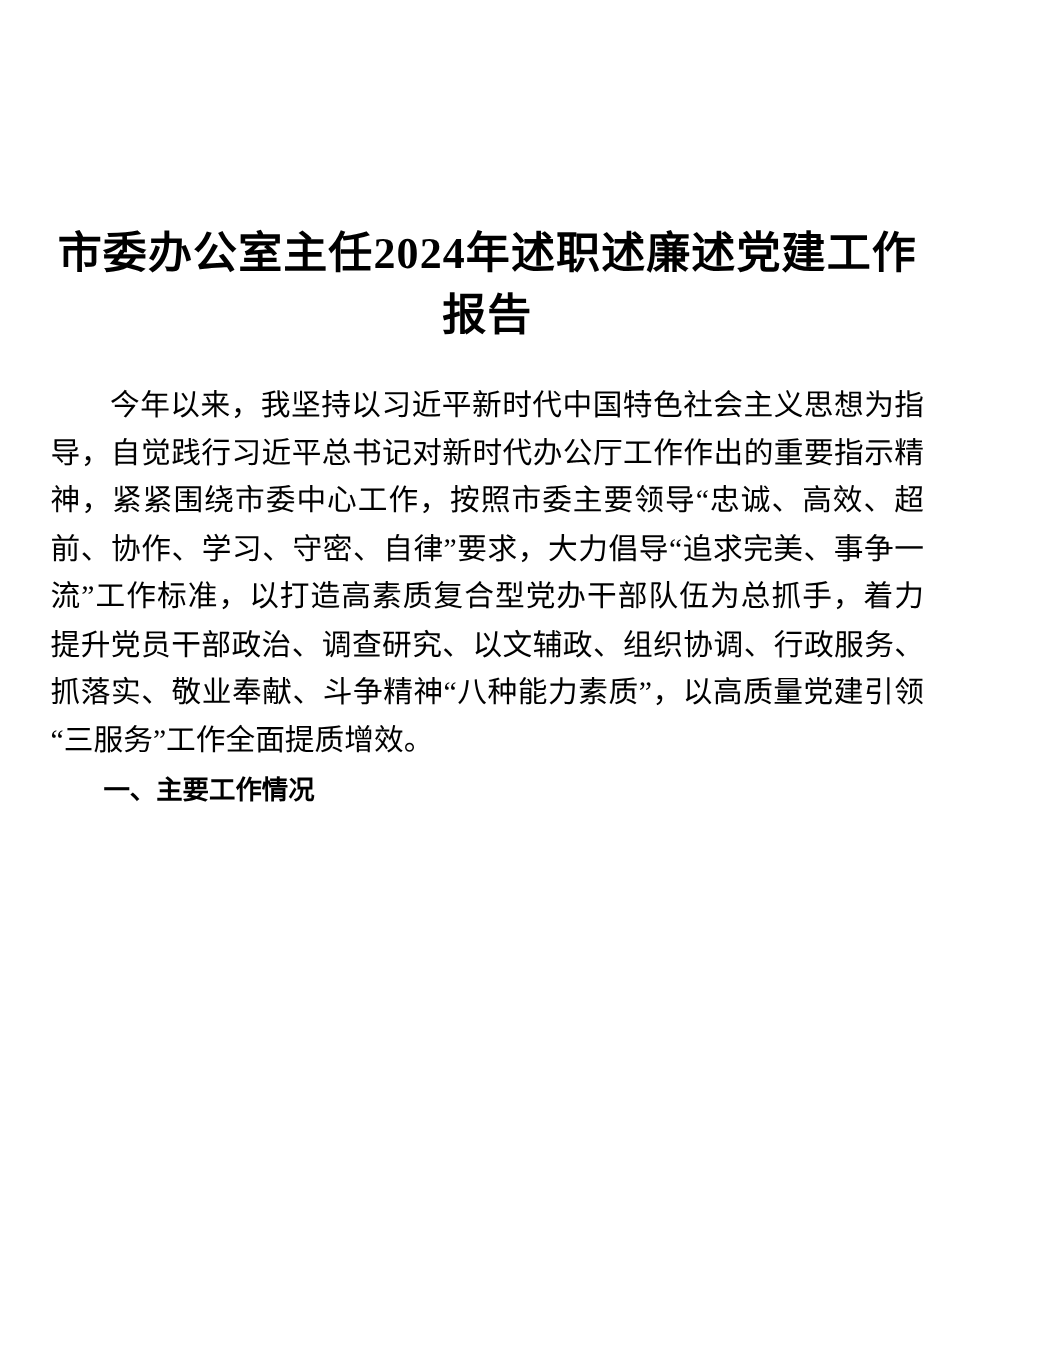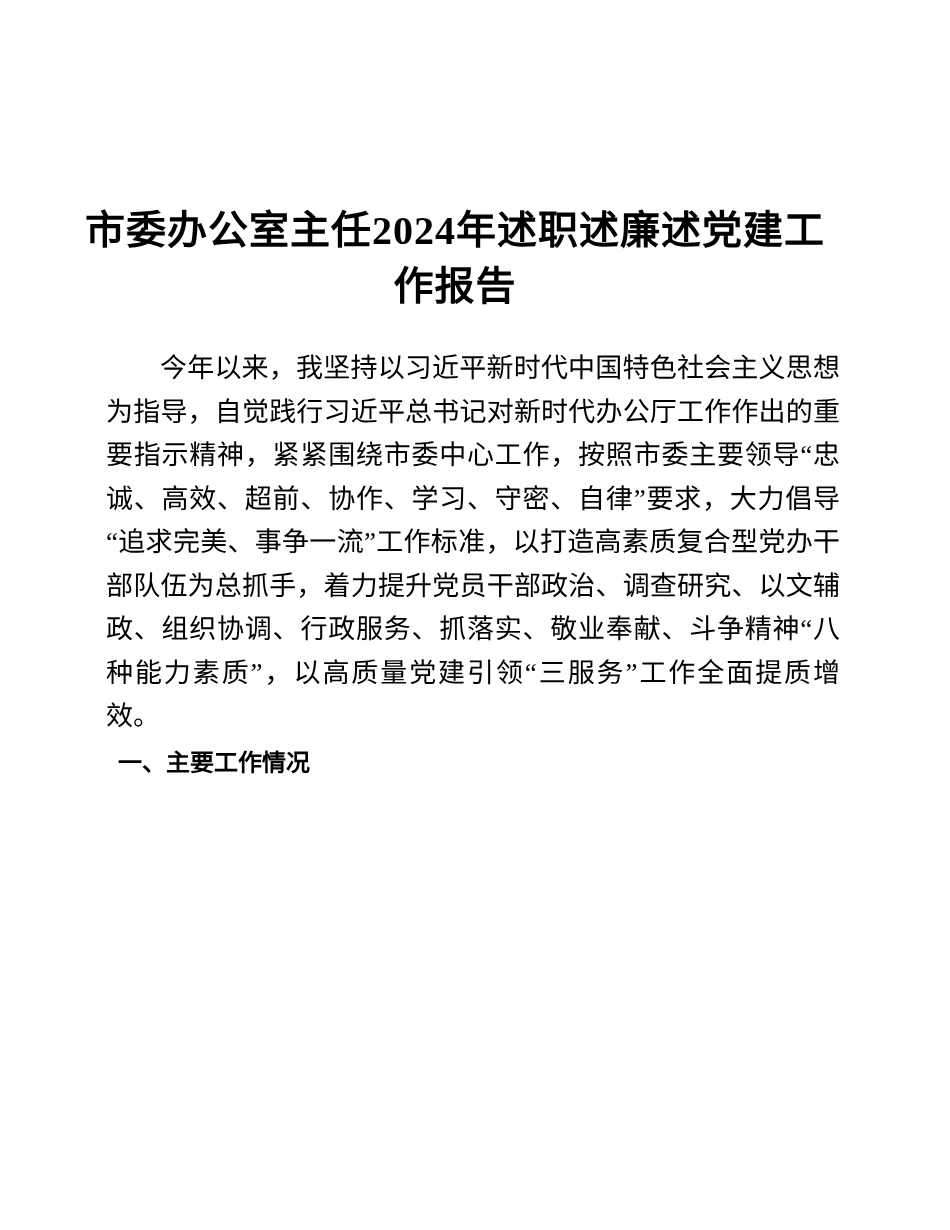--- a/index.html
+++ b/index.html
@@ -9,42 +9,41 @@
   body {
     width: 950px;
     height: 1230px;
     overflow: hidden;
     font-family: "Liberation Serif", serif;
   }
   .page {
     box-sizing: border-box;
     width: 950px;
     height: 1230px;
-    padding: 203px 110px 0 70px;
+    padding: 203px 110px 0 46px;
     overflow: hidden;
   }
   .doc-title {
     margin: 0 0 32px 0;
     font-family: "Liberation Serif", serif;
     font-weight: 700;
     font-size: 40px;
     line-height: 56px;
     text-align: center;
     letter-spacing: 1px;
   }
   .doc-body p {
     margin: 0;
   }
   p.para-body {
     font-size: 27px;
     line-height: 43.5px;
     text-align: justify;
     text-justify: inter-character;
     text-indent: 2em;
-    margin-left: 36px;
   }
   p.para-heading {
     font-family: "Liberation Sans", sans-serif;
     font-weight: 700;
     font-size: 24px;
     line-height: 44px;
     text-indent: 2em;
     margin: 2px 0 4px 0 !important;
   }
   .seg-bold {

